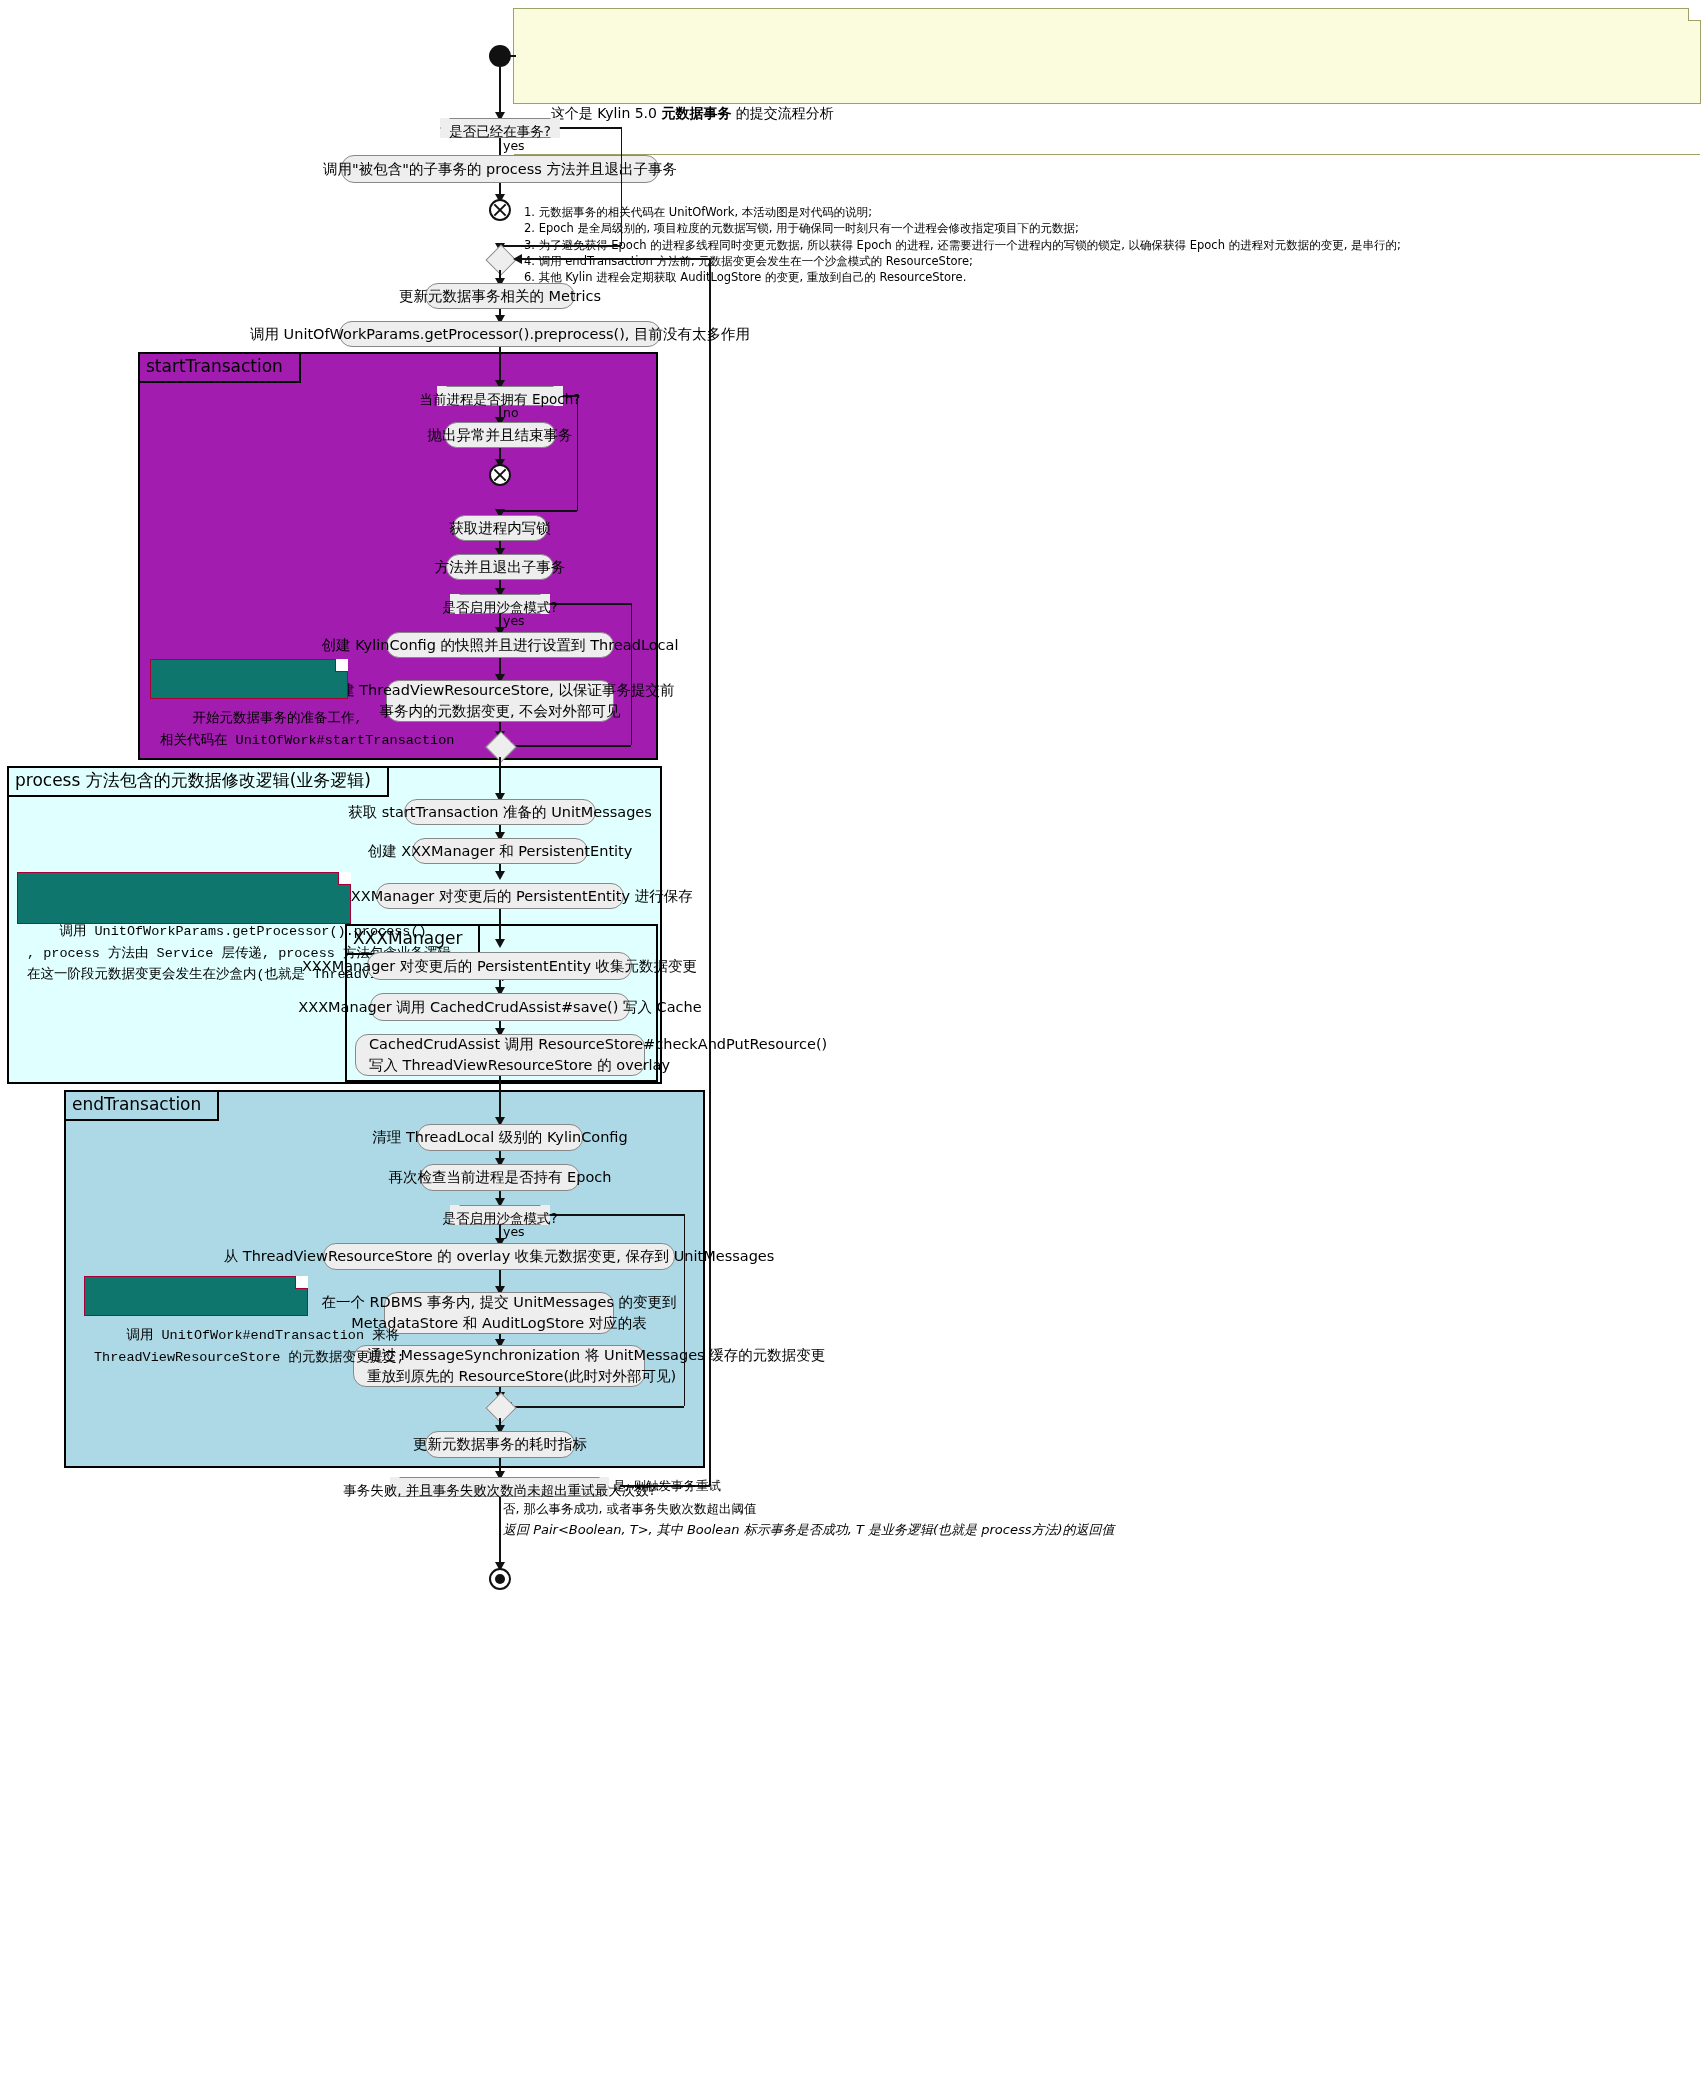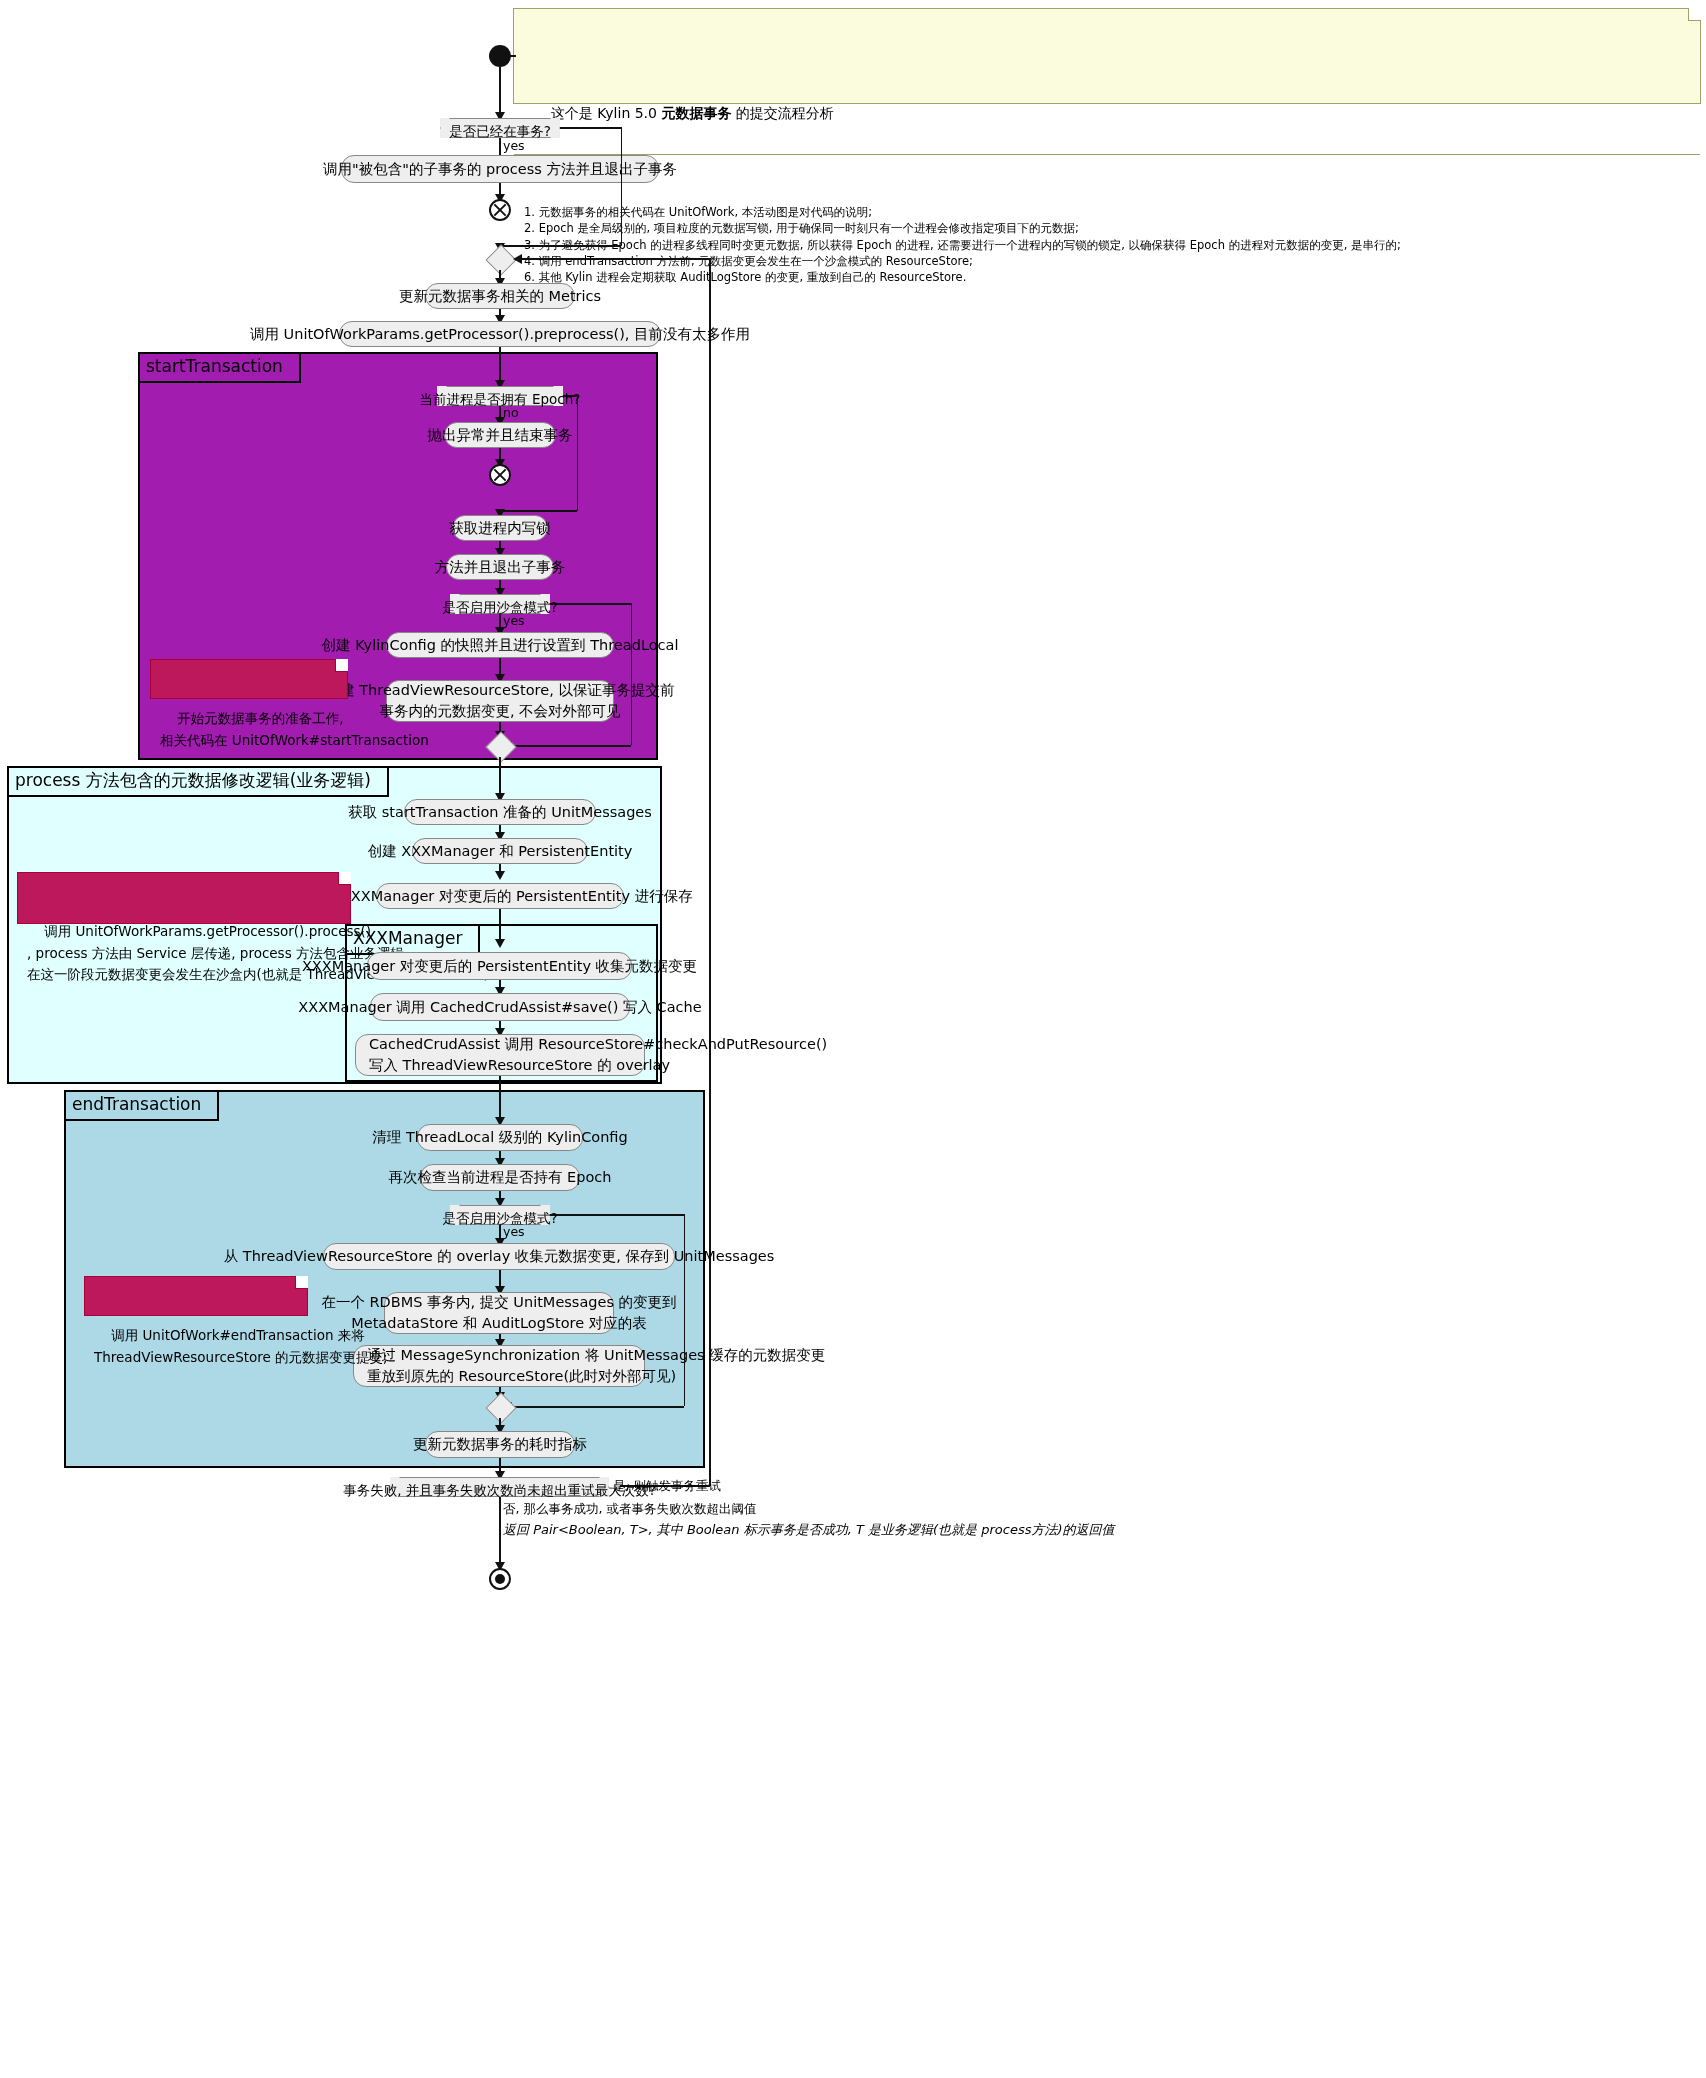--- a/index.html
+++ b/index.html
@@ -135,21 +135,21 @@
     position:absolute;
     border:1px solid #9b9b6b;
     font-size:13.5px;
     line-height:1.6;
     color:#000;
     padding:5px 9px;
     box-sizing:border-box;
     white-space:pre;
   }
   .note-yellow{background:#FBFBDD;border-color:#A0A06B;}
-  .note-pink{background:#be185d;border-color:#A80036;}
+  .note-pink{background:#0f766e;border-color:#A80036;font-family:Liberation Mono, monospace;}
   .note .fold{
     position:absolute;
     right:-1px;top:-1px;
     width:12px;height:12px;
     background:#ffffff;
     border-left:1px solid #A0A06B;
     border-bottom:1px solid #A0A06B;
   }
   .note-pink .fold{border-color:#A80036;background:#ffffff;}
   .note-title{

